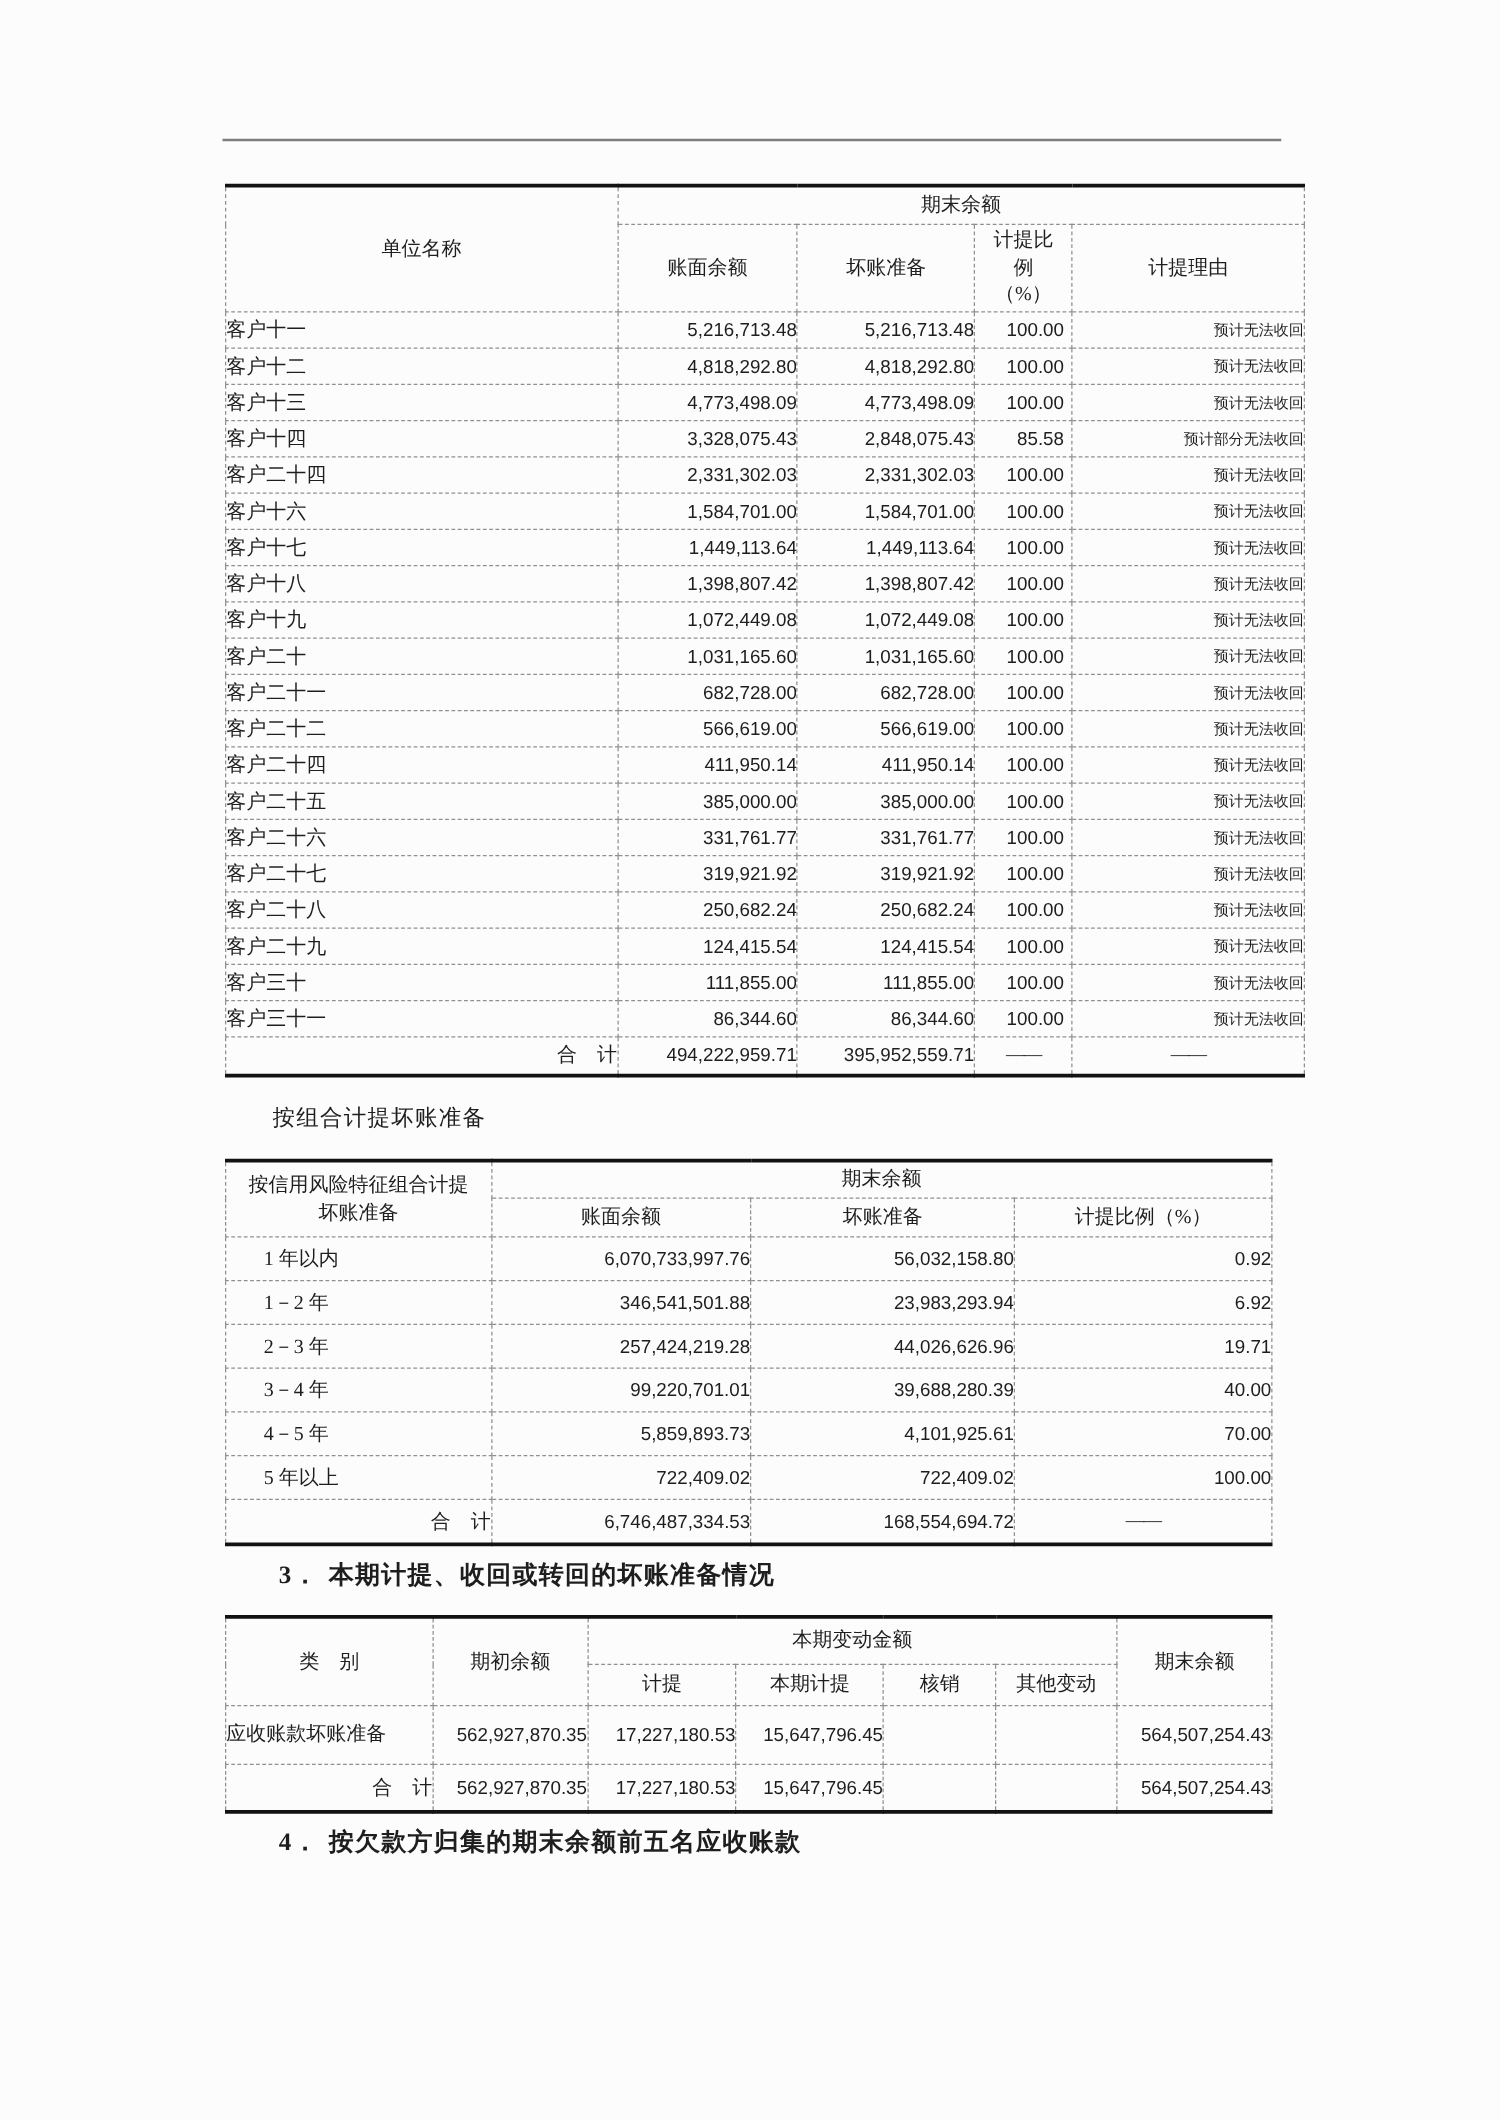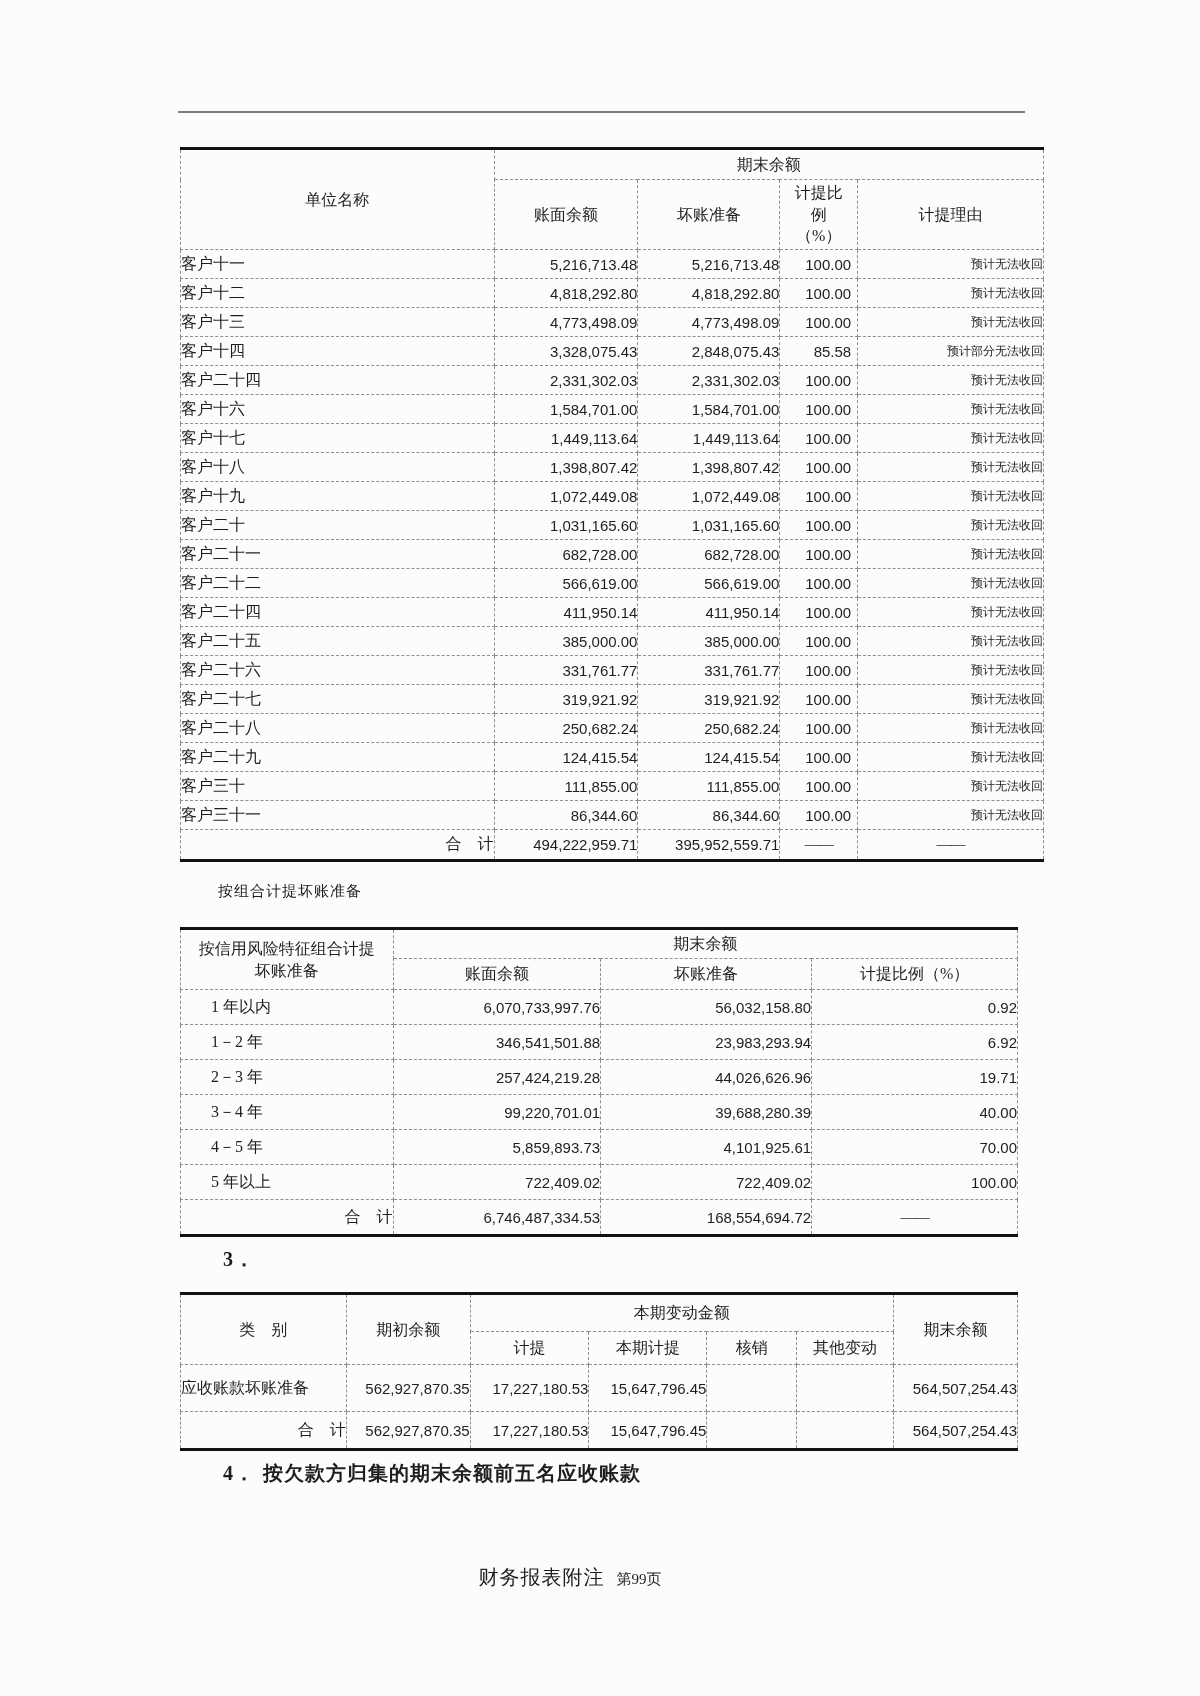--- a/index.html
+++ b/index.html
@@ -54,21 +54,21 @@
   .t2 td.lbl2{font-size:16px;text-align:left;padding-left:30px;}
   
   .t3{position:absolute;left:180px;top:1292px;width:838px;}
   .t3 tr.hr1{height:38px;}
   .t3 tr.hr2{height:33px;}
   .t3 tr.dr{height:47px;}
   .t3 tr.tr-total{height:38px;}
   .t3 td.lbl{line-height:1.3;}
   .para{
     position:absolute;left:218px;top:882px;
-    font-size:15px;letter-spacing:1px;
+    font-size:18px;letter-spacing:1px;
   }
   .section-heading{
     position:absolute;left:223px;
     font-size:20px;font-weight:bold;letter-spacing:1px;
     display:flex;
   }
   .section-heading .no{width:40px;flex:0 0 40px;}
   .h3{top:1246px;}
   .h4{top:1460px;}
   .footer{
@@ -349,20 +349,21 @@
           <td class="num">6,746,487,334.53</td>
           <td class="num">168,554,694.72</td>
           <td class="dash">——</td>
         </tr>
       </tbody>
     </table>
   </div>
 
   <div class="section-heading h3">
     <span class="no">3．</span>
+    <span>本期计提、收回或转回的坏账准备情况</span>
   </div>
 
   <div class="t3">
     <table class="sheet">
       <colgroup>
         <col style="width:19.8%">
           <col style="width:14.8%">
           <col style="width:14.2%">
           <col style="width:14.1%">
           <col style="width:10.7%">
@@ -406,18 +407,14 @@
         </tr>
       </tbody>
     </table>
   </div>
 
   <div class="section-heading h4">
     <span class="no">4．</span>
     <span>按欠款方归集的期末余额前五名应收账款</span>
   </div>
 
-  <div class="footer">
-    <span class="ft-title">财务报表附注</span>
-    <span class="ft-page">第99页</span>
-  </div>
 
 </div>
 
 </body></html>

